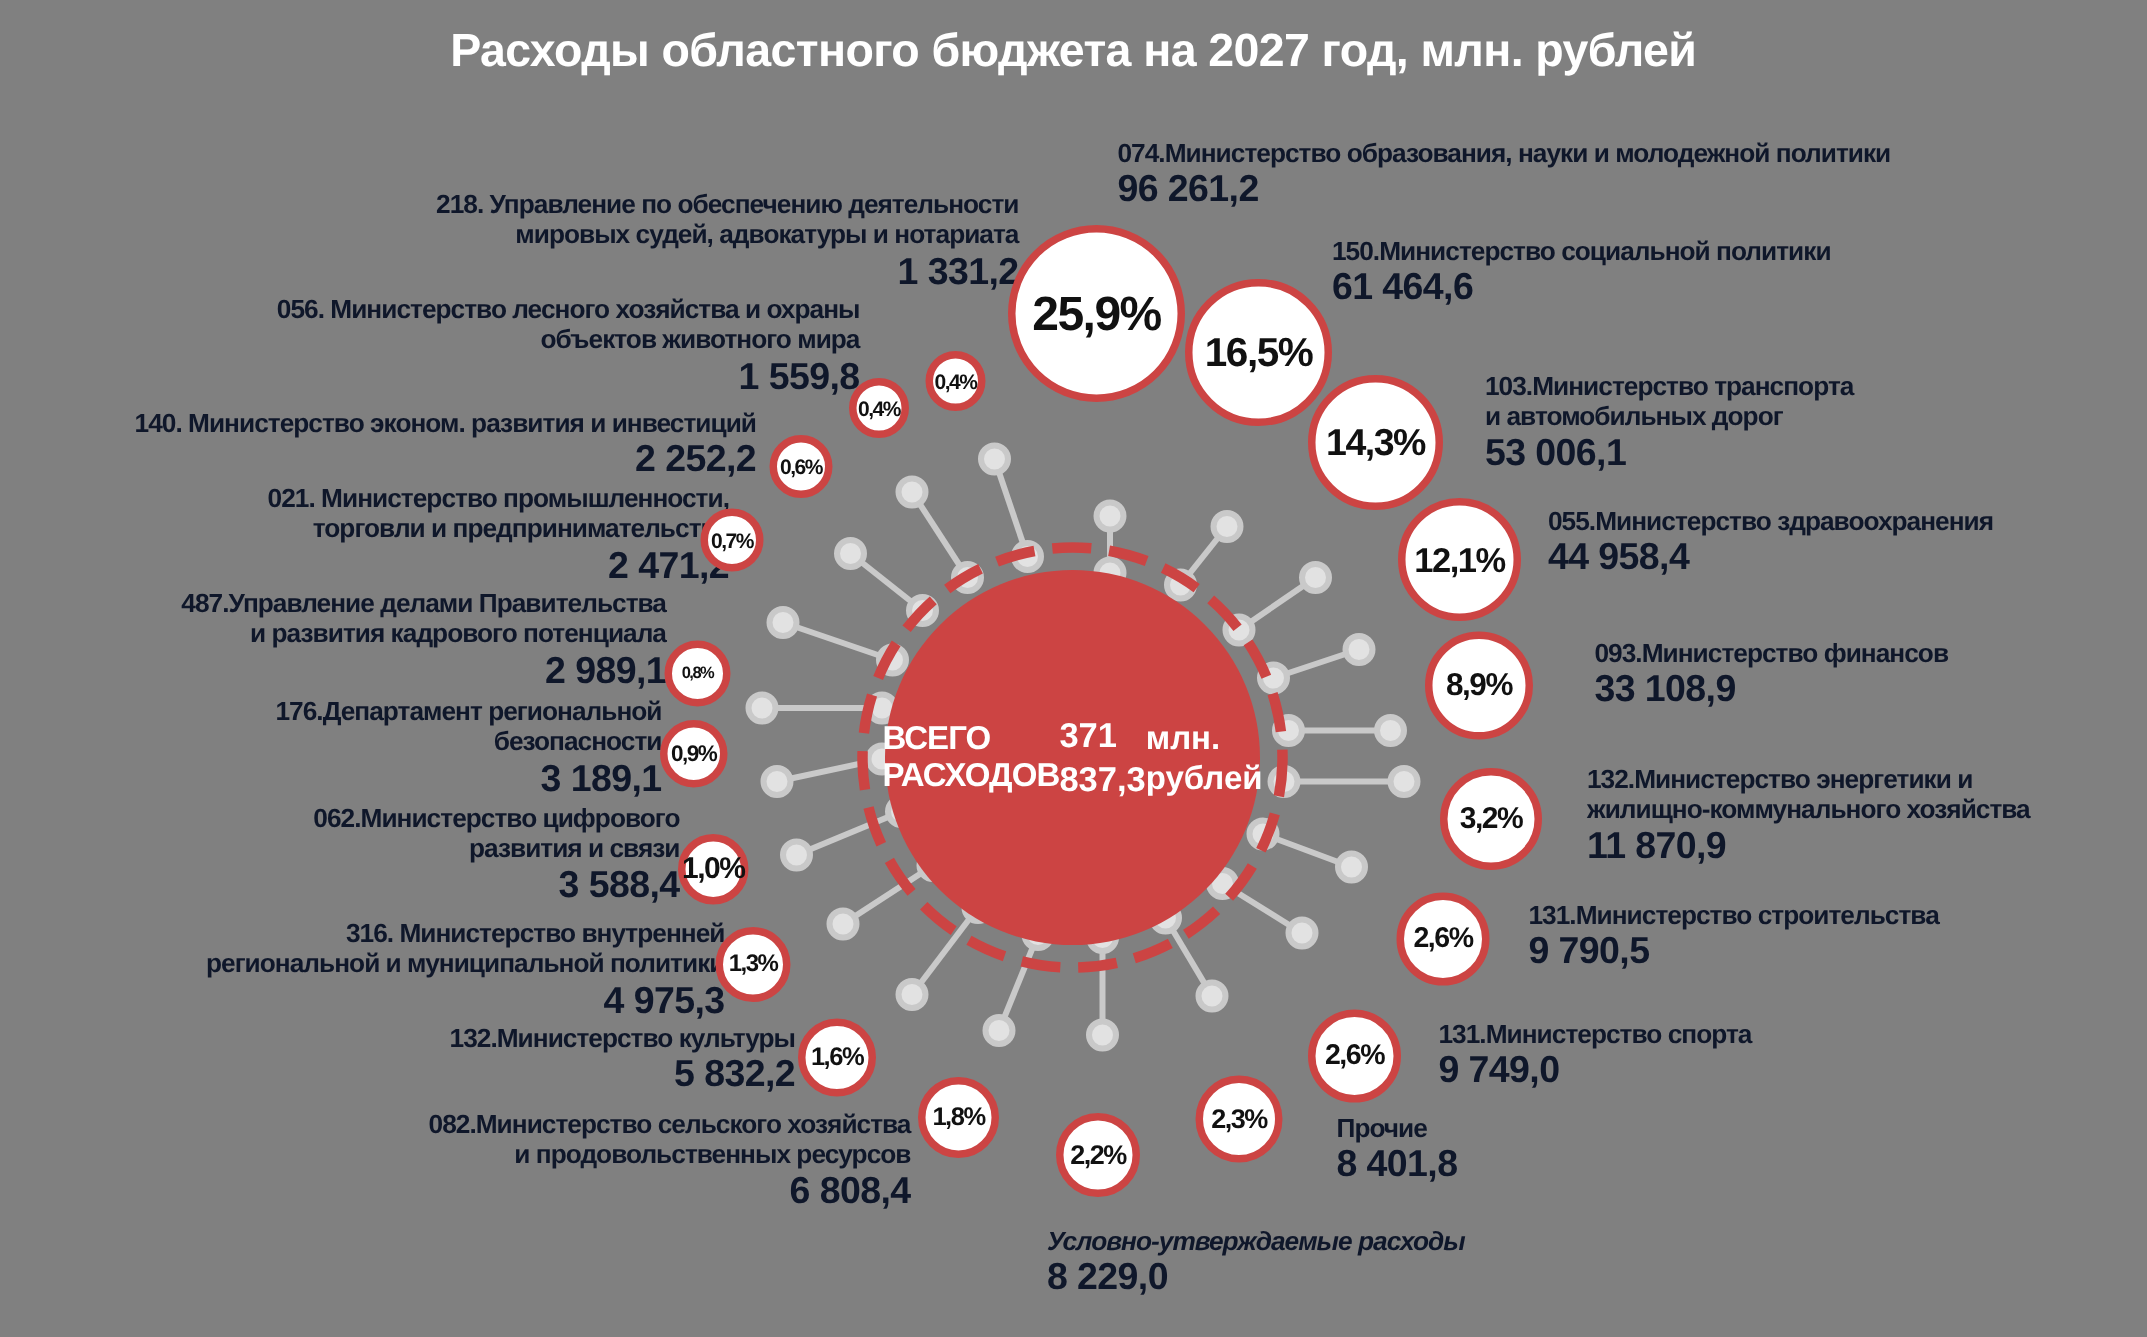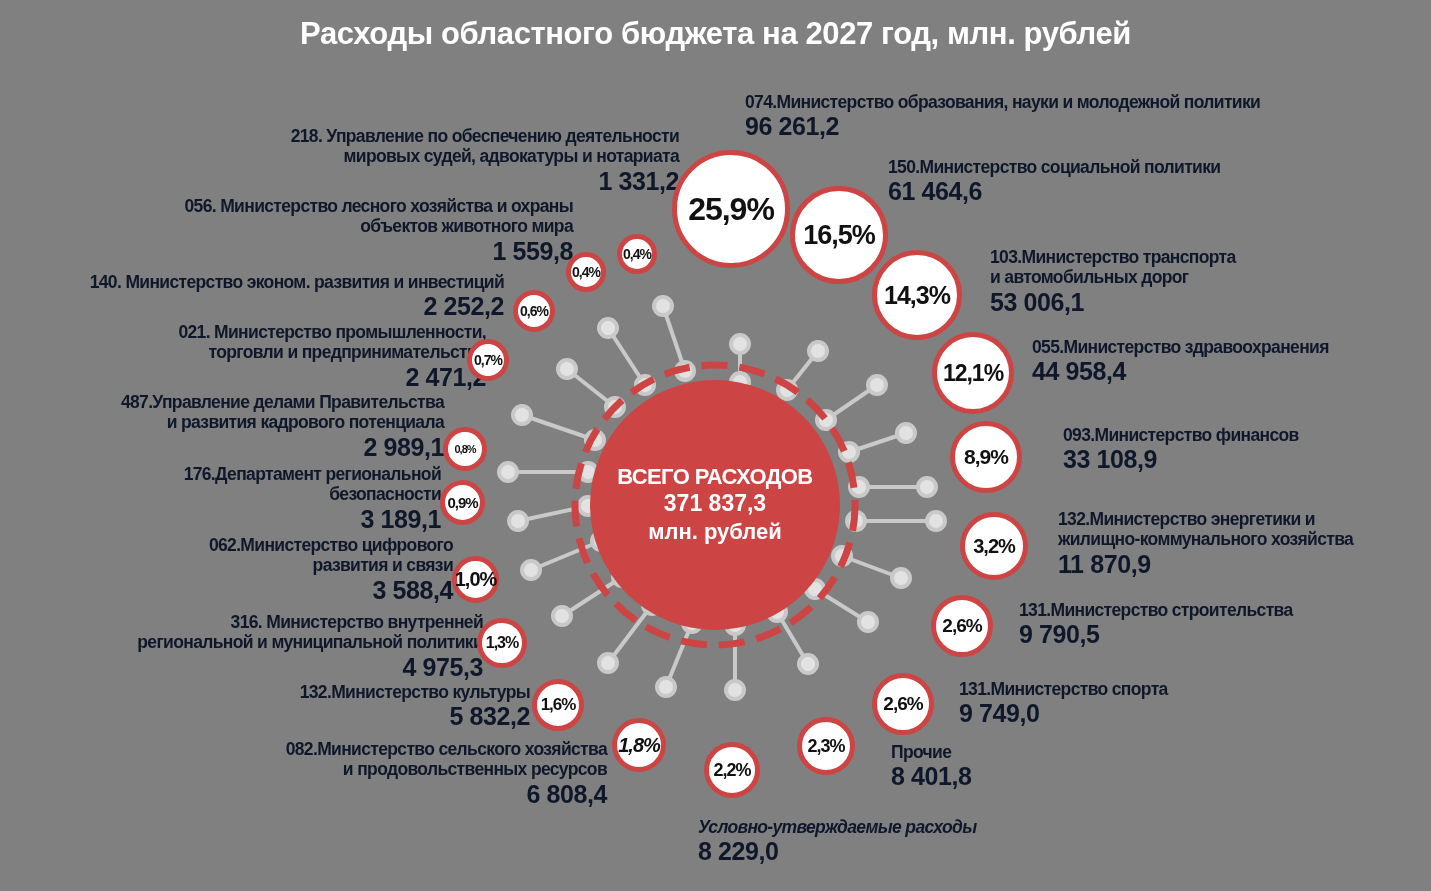--- a/index.html
+++ b/index.html
@@ -41,21 +41,21 @@
   
   #hub {
     position: absolute;
     left: 590px;
     top: 380px;
     width: 250px;
     height: 250px;
     border-radius: 50%;
     background: #cc4443;
     display: flex;
-    flex-direction: column;
+    flex-direction: row;
     align-items: center;
     justify-content: center;
     color: #ffffff;
     z-index: 5;
   }
   #hub .hub-head {
     font-size: 22px;
     font-weight: bold;
     letter-spacing: -0.6px;
     line-height: 1.12;
@@ -195,21 +195,21 @@
   <div class="bubble" style="left:672px; top:150px;  width:118px; height:118px; font-size:32px;">25,9%</div>
   <div class="bubble" style="left:790px; top:186px;  width:98px;  height:98px;  font-size:27px;">16,5%</div>
   <div class="bubble" style="left:872px; top:250px;  width:90px;  height:90px;  font-size:25px;">14,3%</div>
   <div class="bubble" style="left:932px; top:332px;  width:82px;  height:82px;  font-size:23px;">12,1%</div>
   <div class="bubble" style="left:950px; top:421px;  width:72px;  height:72px;  font-size:21px;">8,9%</div>
   <div class="bubble" style="left:960px; top:512px;  width:68px;  height:68px;  font-size:20px;">3,2%</div>
   <div class="bubble" style="left:931px; top:595px;  width:62px;  height:62px;  font-size:19px;">2,6%</div>
   <div class="bubble" style="left:872px; top:673px;  width:62px;  height:62px;  font-size:19px;">2,6%</div>
   <div class="bubble" style="left:797px; top:717px;  width:58px;  height:58px;  font-size:18px;">2,3%</div>
   <div class="bubble" style="left:704px; top:742px;  width:56px;  height:56px;  font-size:18px;">2,2%</div>
-  <div class="bubble" style="left:612px; top:718px;  width:54px;  height:54px;  font-size:20px;font-style:italic;">1,8%</div>
+  <div class="bubble" style="left:612px; top:718px;  width:54px;  height:54px;  font-size:17px;">1,8%</div>
   <div class="bubble" style="left:532px; top:679px;  width:52px;  height:52px;  font-size:17px;">1,6%</div>
   <div class="bubble" style="left:477px; top:618px;  width:50px;  height:50px;  font-size:16px;">1,3%</div>
   <div class="bubble" style="left:452px; top:556px;  width:47px;  height:47px;  font-size:20px;">1,0%</div>
   <div class="bubble" style="left:440px; top:480px;  width:45px;  height:45px;  font-size:15px;">0,9%</div>
   <div class="bubble" style="left:443px; top:427px;  width:44px;  height:44px;  font-size:11px;">0,8%</div>
   <div class="bubble" style="left:467px; top:339px;  width:42px;  height:42px;  font-size:14px;">0,7%</div>
   <div class="bubble" style="left:513px; top:290px;  width:42px;  height:42px;  font-size:14px;">0,6%</div>
   <div class="bubble" style="left:566px; top:252px;  width:40px;  height:40px;  font-size:14px;">0,4%</div>
   <div class="bubble" style="left:617px; top:234px;  width:40px;  height:40px;  font-size:14px;">0,4%</div>
 

